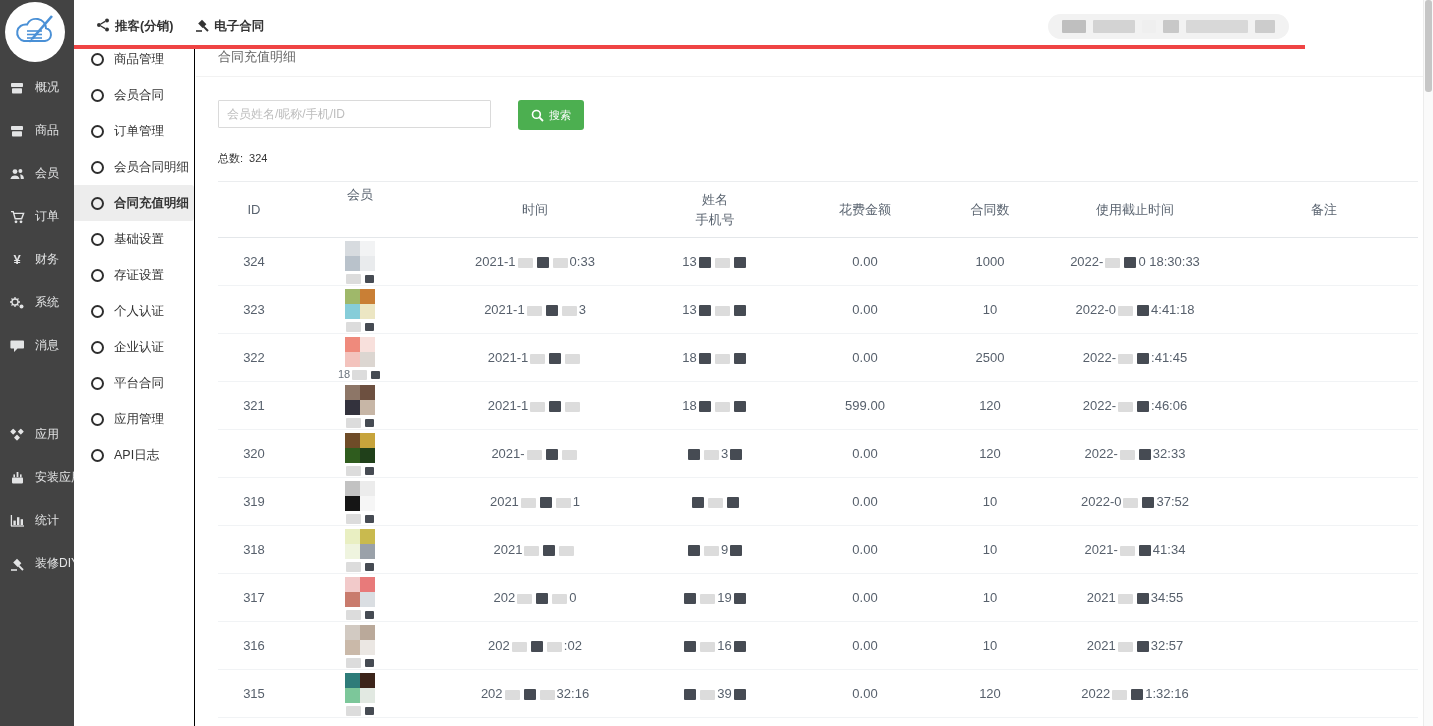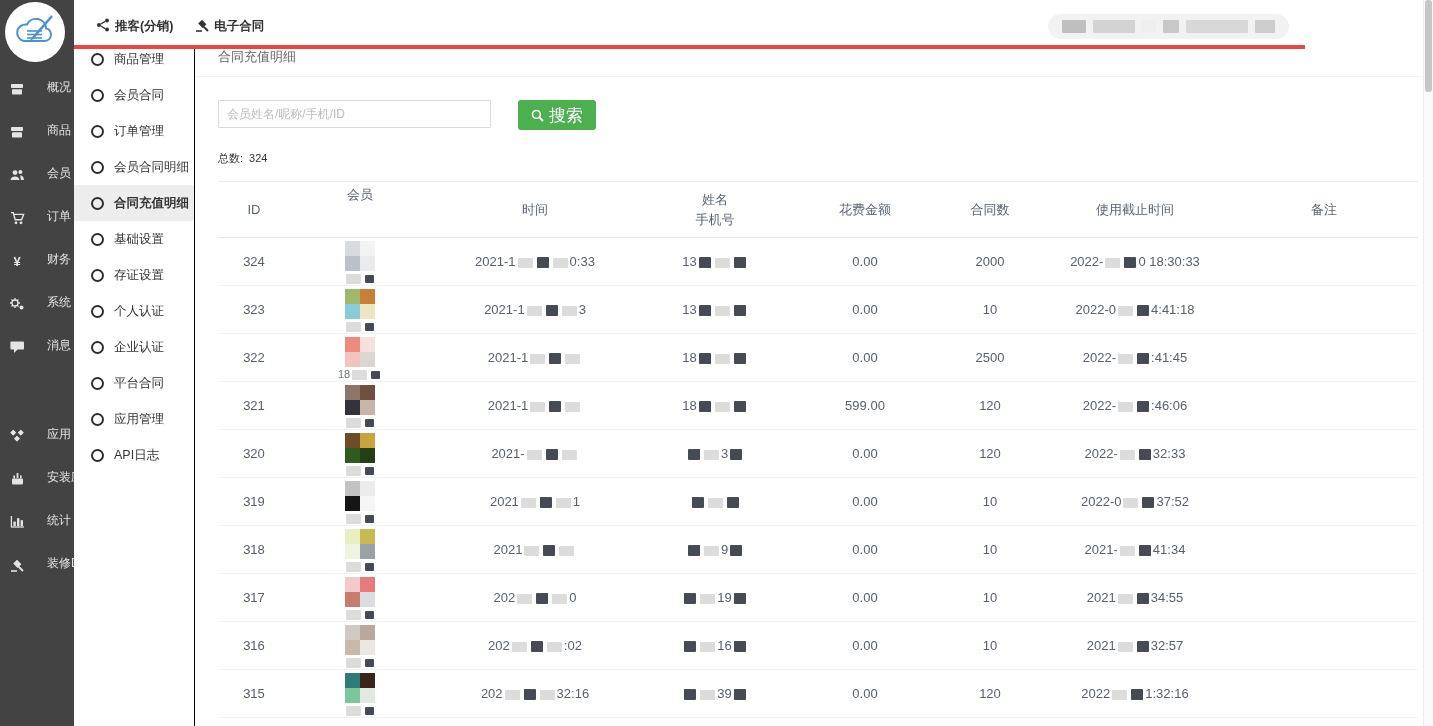--- a/index.html
+++ b/index.html
@@ -4,21 +4,21 @@
 <style>
   html,body{margin:0;padding:0}
   body{width:1433px;height:726px;overflow:hidden;position:relative;background:#fff;
        font-family:"Liberation Sans","DejaVu Sans",sans-serif;color:#333}
 
   
   .sidebar{position:absolute;left:0;top:0;width:74px;height:726px;background:#434343;z-index:3}
   .logo{position:absolute;left:5px;top:2px;width:60px;height:60px;border-radius:50%;
         background:#fff;display:flex;align-items:center;justify-content:center;z-index:6}
   .side-items{position:absolute;top:66px;left:0;width:74px}
-  .side-item{display:flex;align-items:flex-end;gap:22px;padding:13px 0 13px 9px;
+  .side-item{display:flex;align-items:center;gap:10px;padding:13px 0 13px 9px;
              color:#e3e4e5;font-size:12px;cursor:pointer;white-space:nowrap}
   .side-item .ic{width:16px;min-width:16px;display:flex;justify-content:center;align-items:center}
   .group-gap{height:46px}
   .yen{font-size:13px;font-weight:bold;color:#e3e4e5;line-height:1}
 
   
   .topbar{position:absolute;left:74px;top:8px;width:1231px;height:37px;background:#fff;
           border-bottom:4px solid #ef4444;display:flex;align-items:center;z-index:4}
   .tab{display:flex;align-items:center;gap:5px;font-size:12.5px;font-weight:bold;color:#333;
        margin-left:22px;cursor:pointer}
@@ -35,21 +35,21 @@
   .sub-item.active{background:#ededed;font-weight:bold;border-radius:0 3px 3px 0}
 
   
   .main{position:absolute;left:196px;top:37px;width:1237px;height:689px;background:#fff;overflow:hidden}
   .title-row{padding:11px 22px 10px;font-size:13px;color:#666;border-bottom:1px solid #f2f2f2}
   .search-row{margin:23px 0 0 22px;display:flex;align-items:flex-start}
   .search-input{width:255px;height:26px;border:1px solid #dadada;padding:0 8px;font-size:12px;
                 color:#333;outline:none;border-radius:1px}
   .search-input::placeholder{color:#bdbdbd}
   .search-btn{margin-left:27px;height:30px;padding:0 13px;background:#4caf50;border:none;
-              border-radius:3px;color:#fff;font-size:17px;display:flex;align-items:center;
+              border-radius:3px;color:#fff;font-size:11px;display:flex;align-items:center;
               gap:5px;cursor:pointer}
   .total-row{margin:21px 0 0 22px;font-size:11px;color:#333}
   .total-row b{font-weight:normal;margin-left:6px}
 
   
   .table{margin:15px 15px 0 22px}
   .thead{display:flex;align-items:center;min-height:55px;border-top:1px solid #ebedef;
          border-bottom:1px solid #e4e7ea;color:#5a6470;font-size:13px}
   .th,.td{text-align:center;box-sizing:border-box}
   .c-id{width:72px}.c-member{width:140px}.c-time{width:210px}.c-name{width:150px}
@@ -325,21 +325,21 @@
               <span style="background: rgb(215, 219, 223);"></span>
               <span style="background: rgb(242, 243, 244);"></span>
               <span style="background: rgb(185, 194, 203);"></span>
               <span style="background: rgb(233, 235, 237);"></span>
             </div>
       <div class="name-line"><span class="redact "></span><span class="redact d s"></span></div>
     </div>
     <div class="td c-time">2021-1<span class="redact "></span><span class="redact d"></span><span class="redact "></span>0:33</div>
     <div class="td c-name">13<span class="redact d"></span><span class="redact "></span><span class="redact d"></span></div>
     <div class="td c-amount"><span class="f-amount">0.00</span></div>
-    <div class="td c-count"><span class="f-count">2000</span></div>
+    <div class="td c-count"><span class="f-count">1000</span></div>
     <div class="td c-deadline">2022-<span class="redact "></span><span class="redact d"></span>0 18:30:33</div>
     <div class="td c-note"><span class="f-note"></span></div>
   </div>
 
   <div class="tr">
     <div class="td c-id"><span class="f-id">323</span></div>
     <div class="td c-member">
       <div class="avatar">
               <span style="background: rgb(159, 184, 106);"></span>
               <span style="background: rgb(201, 127, 53);"></span>

